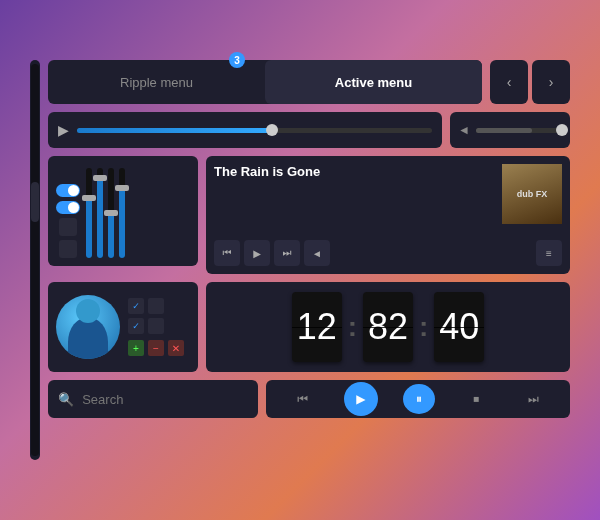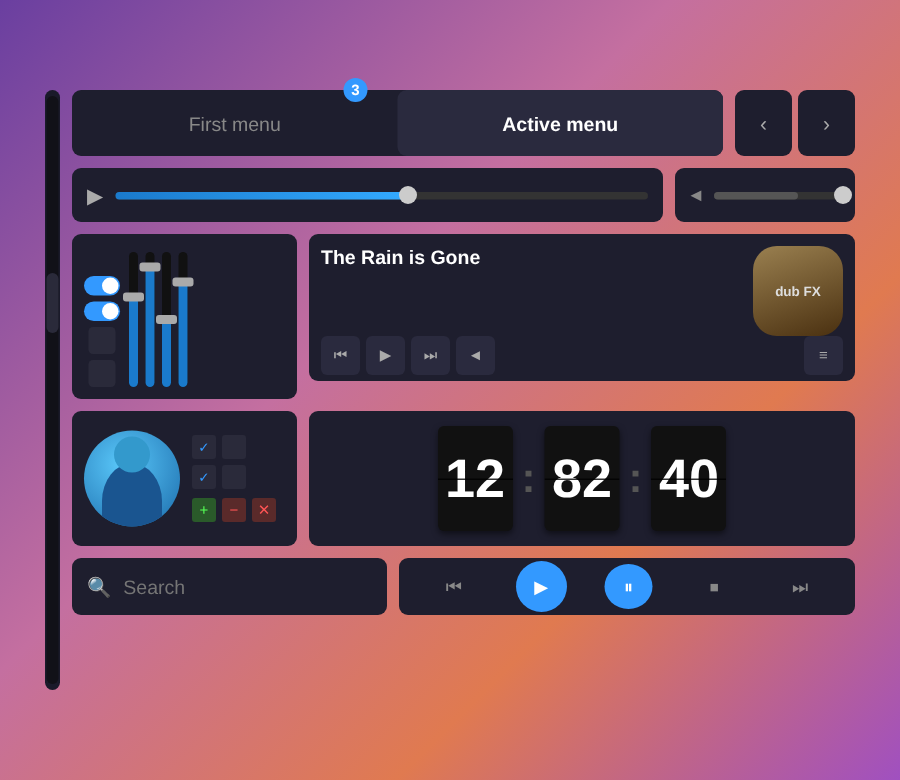--- a/index.html
+++ b/index.html
@@ -283,21 +283,21 @@
       position: absolute;
       left: -4px;
     }
 
     
     .music-player {
       flex: 1;
       background: #1e1e2e;
       border-radius: 6px;
       padding: 8px;
-      height: 98px;
+      height: 118px;
       display: flex;
       flex-direction: column;
       justify-content: space-between;
     }
     .music-info {
       display: flex;
       justify-content: space-between;
       align-items: flex-start;
     }
     .music-text .title {
@@ -307,21 +307,21 @@
     }
     .music-text .subtitle {
       color: #888;
       font-size: 10px;
       margin-top: 2px;
     }
     .album-art {
       width: 60px;
       height: 60px;
       background: linear-gradient(135deg, #8a7040 0%, #5a4020 100%);
-      border-radius: 16px;
+      border-radius: 0;
       display: flex;
       align-items: center;
       justify-content: center;
       font-size: 8px;
       color: #ccc;
       text-align: center;
       overflow: hidden;
       position: relative;
     }
     .album-art-inner {
@@ -461,21 +461,21 @@
     }
     .flip-digit {
       width: 50px;
       height: 70px;
       background: #111;
       border-radius: 4px;
       display: flex;
       align-items: center;
       justify-content: center;
       font-size: 36px;
-      font-weight: bold;
+      font-weight: normal;
       color: #fff;
       position: relative;
       box-shadow: 0 2px 4px rgba(0,0,0,0.5);
       overflow: hidden;
     }
     .flip-digit::after {
       content: '';
       position: absolute;
       left: 0;
       right: 0;
@@ -559,21 +559,21 @@
       <div class="scrollbar-thumb"></div>
     </div>
   </div>
 
   <div class="main-content">
 
     <div class="nav-row">
       <div class="nav-tabs">
         <div class="nav-tab">
           <span class="badge">3</span>
-          <span>First menu</span>
+          <span>Ripple menu</span>
         </div>
         <div class="nav-tab active">
           <span>Active menu</span>
         </div>
       </div>
       <div class="nav-arrows">
         <div class="nav-arrow">‹</div>
         <div class="nav-arrow">›</div>
       </div>
     </div>

